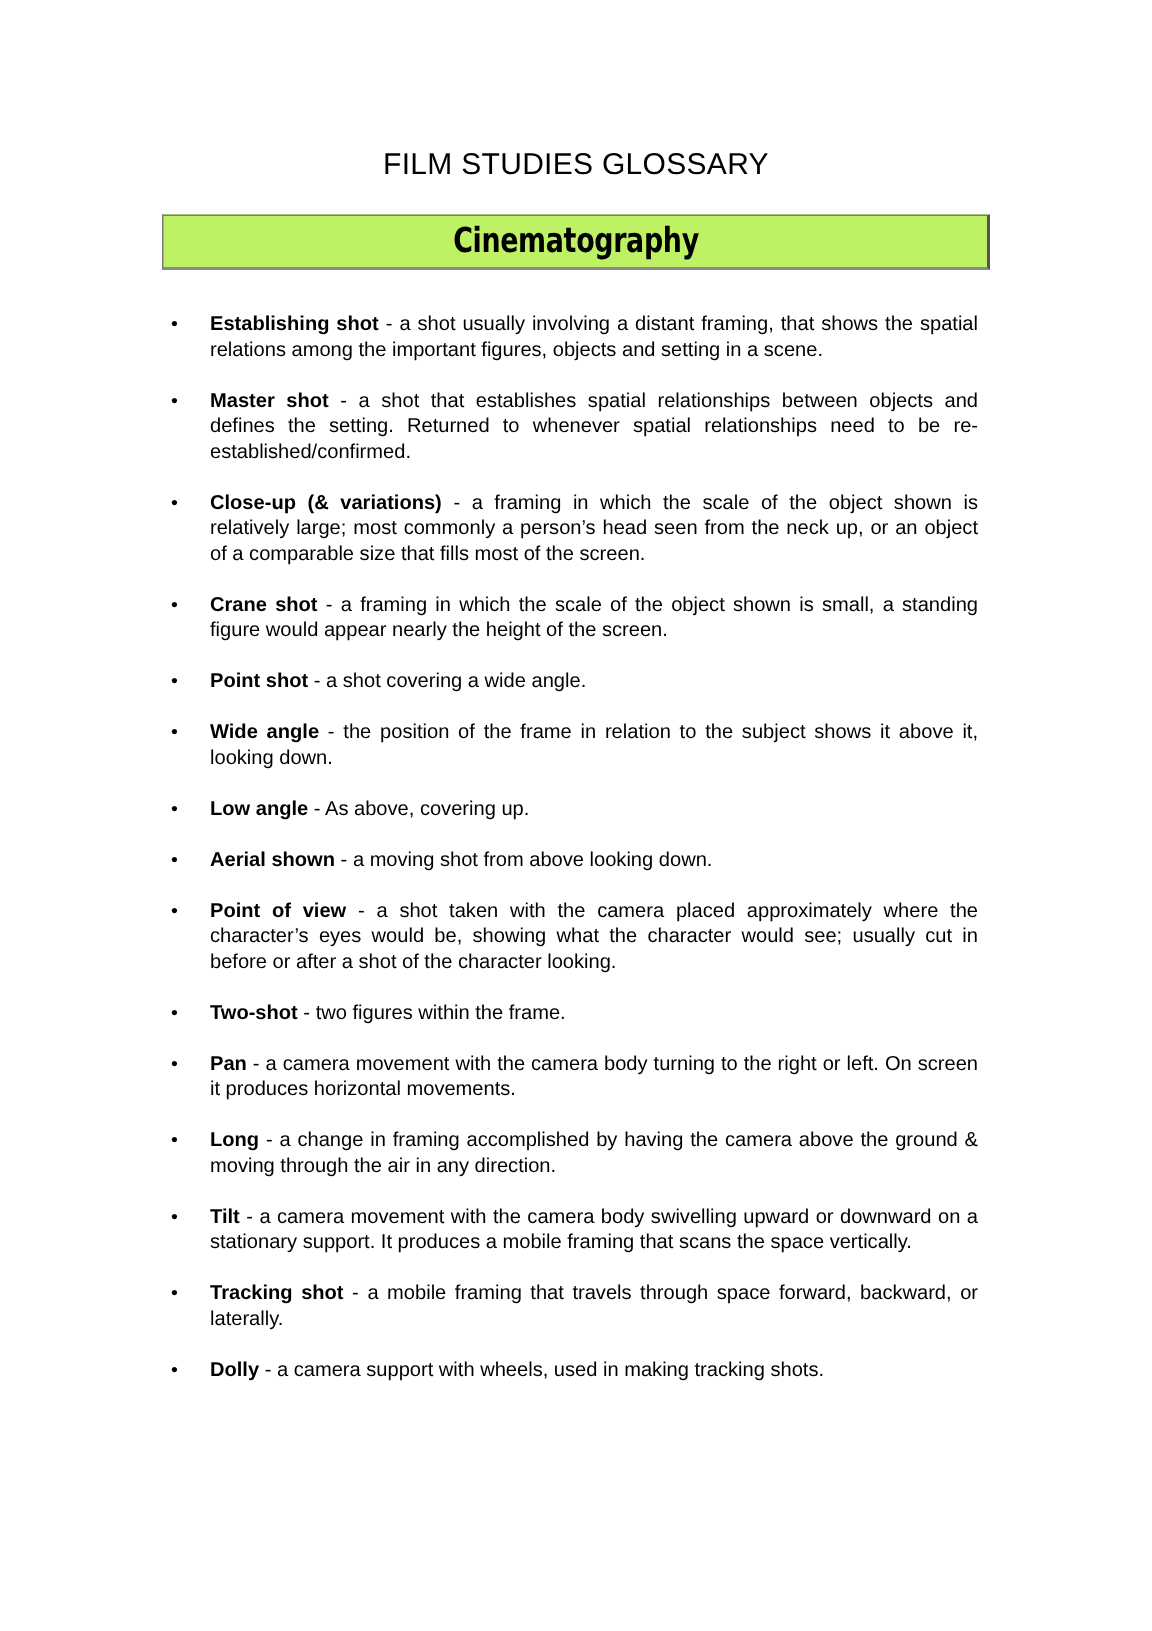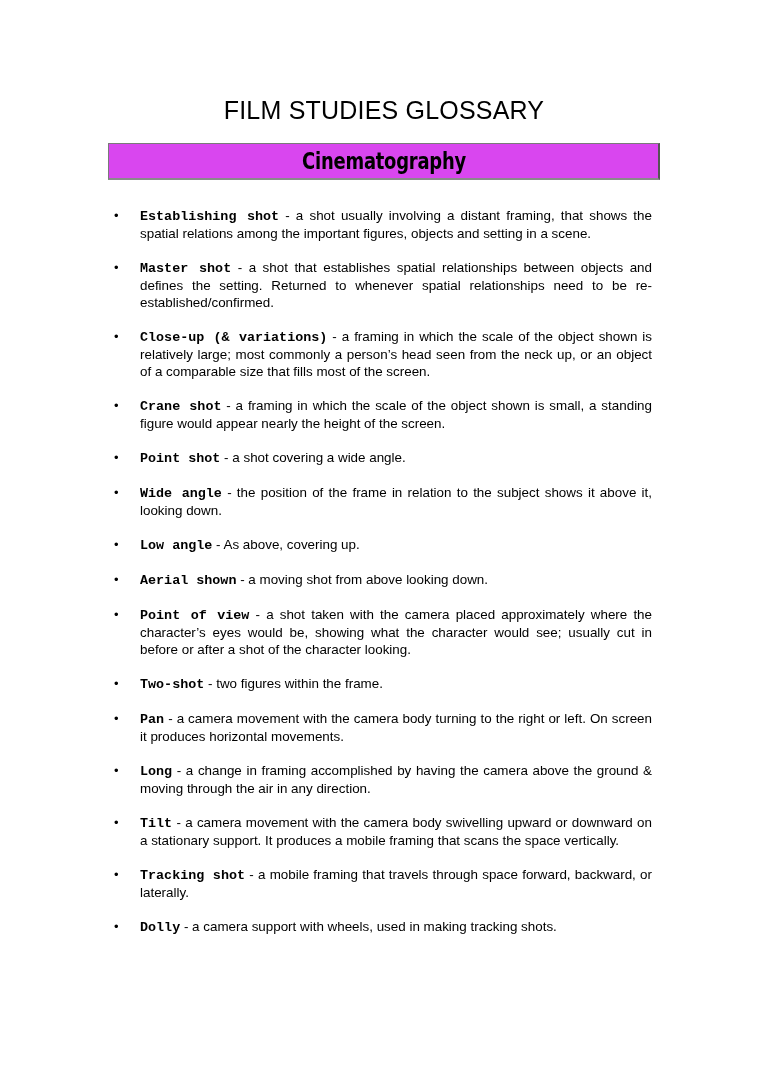--- a/index.html
+++ b/index.html
@@ -14,33 +14,33 @@
       overflow: hidden;
       font-family: "Liberation Sans", sans-serif;
       color: #000000;
     }
     .page-title {
       position: absolute;
       top: 90px;
       left: 0;
       width: 768px;
       text-align: center;
-      font-size: 25px;
+      font-size: 20px;
       font-weight: normal;
       letter-spacing: 0.2px;
       line-height: 40px;
       margin: 0;
     }
     .section-header {
       position: absolute;
       top: 143px;
       left: 108px;
       width: 549px;
       height: 34px;
-      background: #d946ef;
+      background: #bef264;
       border: 1px solid #7a7a7a;
       border-right: 2px solid #555555;
       border-bottom: 2px solid #8a8a8a;
       box-sizing: content-box;
       text-align: center;
     }
     .section-header-text {
       display: inline-block;
       font-family: "DejaVu Sans", sans-serif;
       font-weight: bold;
@@ -70,21 +70,20 @@
     }
     .bullet {
       position: absolute;
       left: 114px;
       top: 0;
       font-size: 13px;
       line-height: 17px;
     }
     .term {
       font-weight: bold;
-      font-family: Liberation Mono, monospace;
     }
   </style>
 </head>
 <body>
 
 <h1 class="page-title">FILM STUDIES GLOSSARY</h1>
 
 <div class="section-header">
   <span class="section-header-text">Cinematography</span>
 </div>

